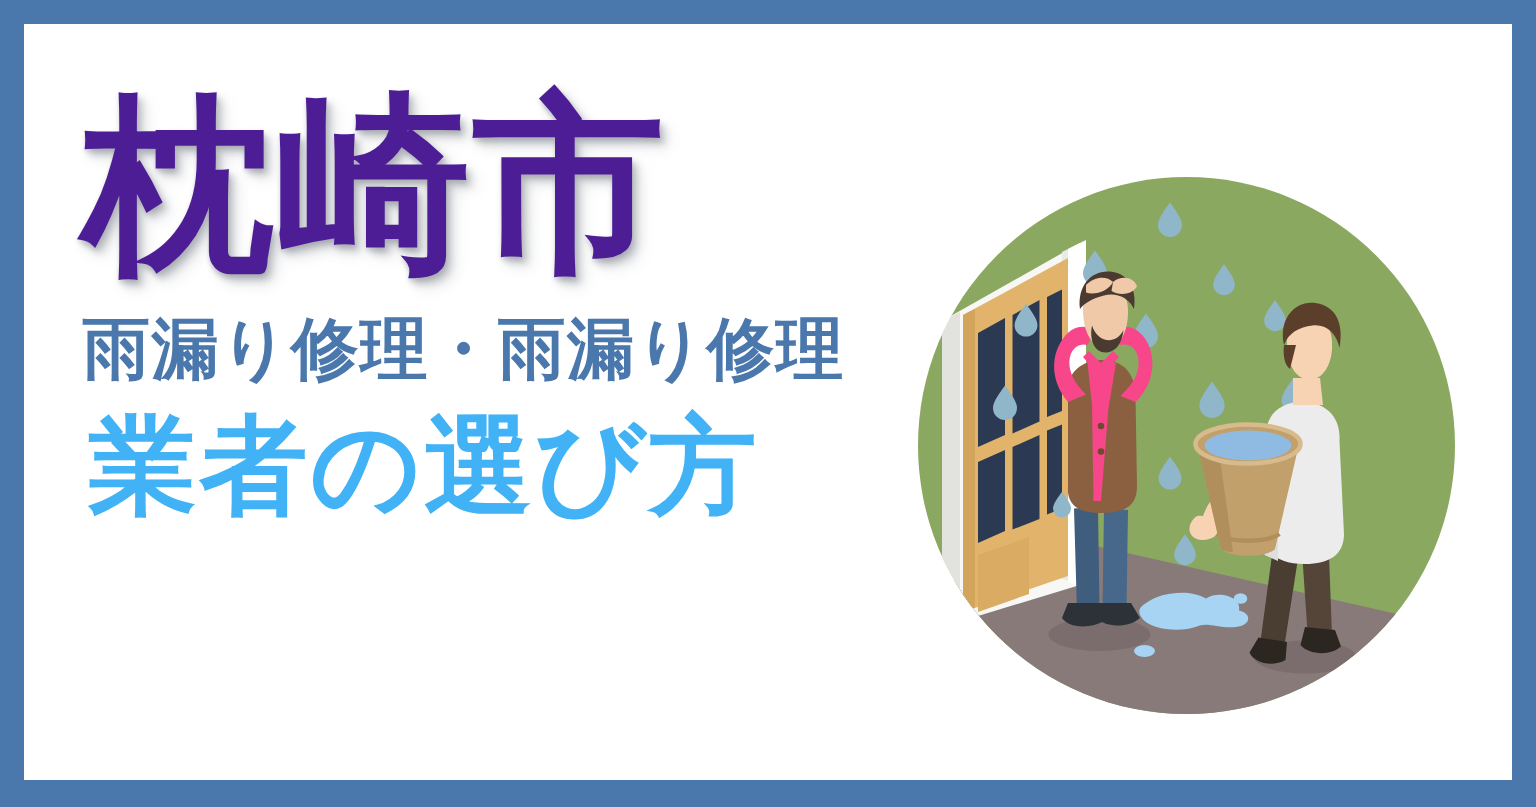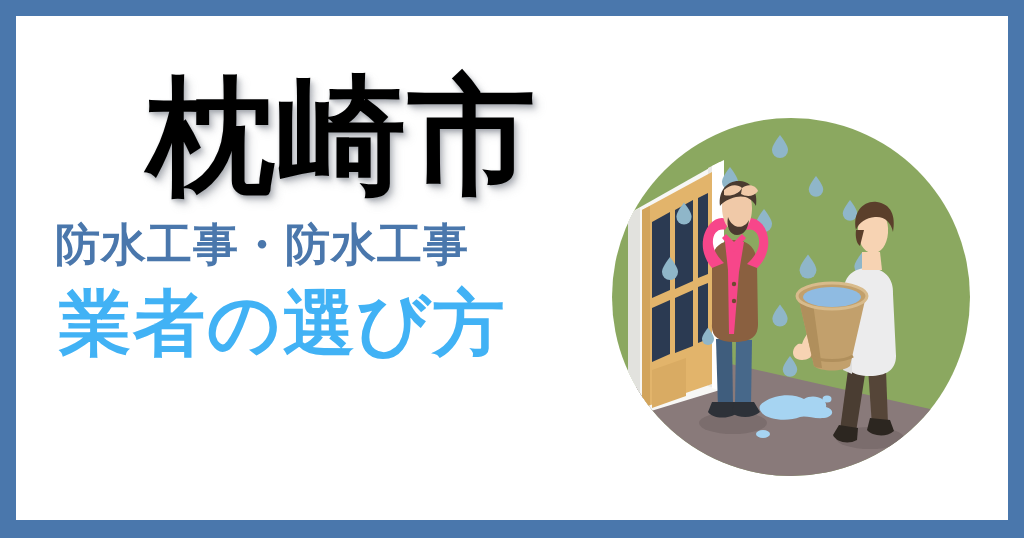--- a/index.html
+++ b/index.html
@@ -36,29 +36,28 @@
     left: 39px;
     top: 44px;
     width: 575px;
     height: 400px;
   }
 
   .city-title {
     font-size: 128px;
     line-height: 1.0;
     font-weight: 700;
-    color: #000000;
+    color: #4c1d95;
     letter-spacing: 2px;
-    margin: 12px;
+    margin: 0;
     white-space: nowrap;
     text-shadow:
        3px 4px 5px rgba(120,125,135,0.40),
        0px 2px 3px rgba(120,125,135,0.28),
        6px 7px 9px rgba(140,145,155,0.22);
-    text-align: center;
   }
 
   .subtitle-line {
     margin: 0;
     margin-top: 22px;
     font-size: 45px;
     line-height: 1.0;
     font-weight: 700;
     color: #4a77ac;
     letter-spacing: 1px;
@@ -91,21 +90,21 @@
   }
 </style>
 </head>
 <body>
 
 <div class="banner">
   <div class="banner-inner">
 
     <div class="text-block">
       <div class="city-title">枕崎市</div>
-      <div class="subtitle-line">防水工事・防水工事</div>
+      <div class="subtitle-line">雨漏り修理・雨漏り修理</div>
       <div class="headline-line">業者の選び方</div>
     </div>
 
     <div class="illustration">
       <svg viewBox="0 0 358 358" xmlns="http://www.w3.org/2000/svg">
         <defs>
           <clipPath id="circleClip">
             <circle cx="179" cy="179" r="179"></circle>
           </clipPath>
         </defs>

